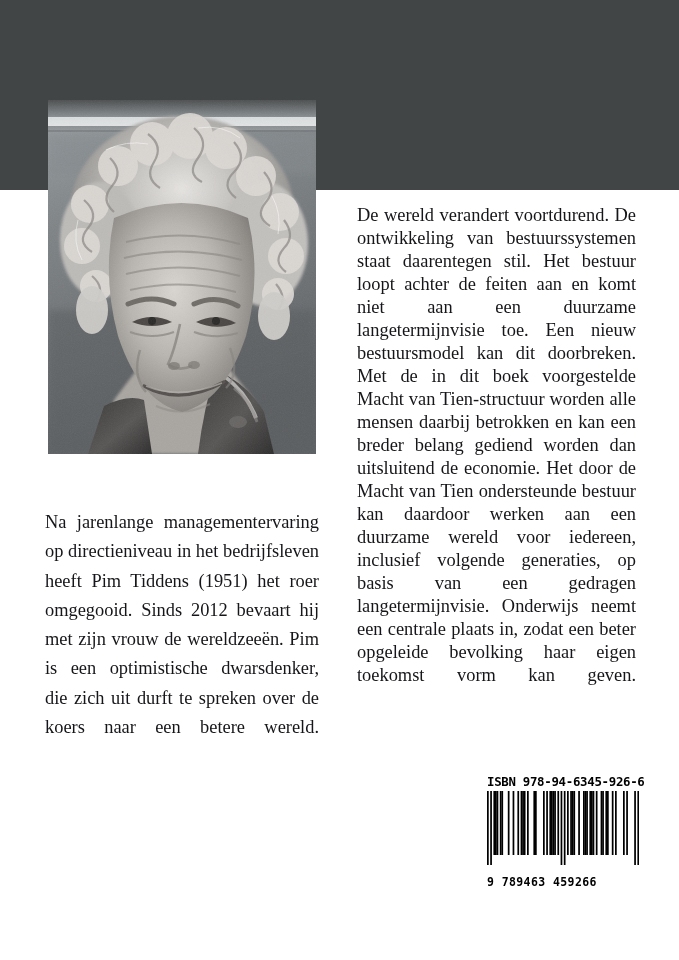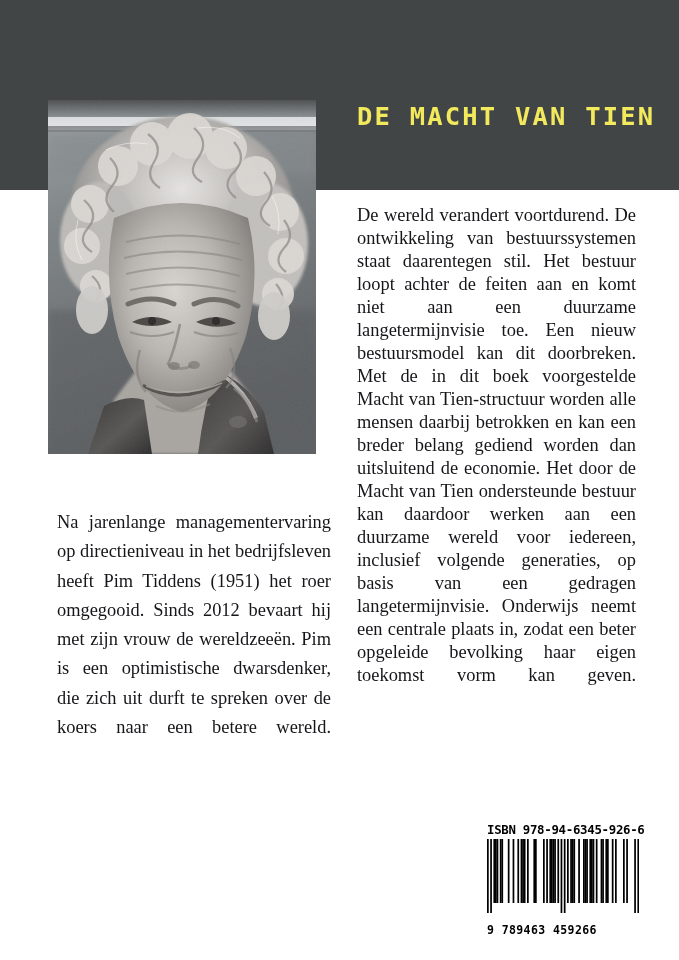--- a/index.html
+++ b/index.html
@@ -70,21 +70,21 @@
   .col {
     position: absolute;
     font-family: "Liberation Serif", serif;
     color: #16161a;
     text-align: justify;
     text-justify: inter-word;
     -webkit-hyphens: none;
     hyphens: none;
   }
   .col-left {
-    left: 57px;
+    left: 45px;
     top: 508px;
     width: 274px;
     font-size: 18.4px;
     line-height: 29.3px;
   }
   .col-right {
     left: 357px;
     top: 204px;
     width: 279px;
     font-size: 18.4px;
@@ -98,21 +98,21 @@
   .col p:after {
     content: "";
     display: inline-block;
     width: 100%;
   }
 
   
   .barcode-block {
     position: absolute;
     left: 487px;
-    top: 823px;
+    top: 775px;
     width: 173px;
     height: 112px;
     background: #ffffff;
   }
   .barcode-isbn {
     font-family: "DejaVu Sans Mono", "Liberation Mono", monospace;
     font-size: 12.4px;
     font-weight: bold;
     letter-spacing: -0.3px;
     color: #000000;
@@ -134,21 +134,20 @@
   }
 </style>
 </head>
 <body>
 
 <div class="cover">
 
   <div class="header-band"></div>
   <div class="left-dark-panel"></div>
 
-  <div class="book-title">DE MACHT VAN TIEN</div>
 
   <div class="photo-frame">
     <svg viewBox="0 0 268 354" preserveAspectRatio="xMidYMid slice">
       <defs>
         <linearGradient id="bgGrad" x1="0" y1="0" x2="0.25" y2="1">
           <stop offset="0%" stop-color="#9aa0a3"></stop>
           <stop offset="35%" stop-color="#7e8386"></stop>
           <stop offset="100%" stop-color="#5d6063"></stop>
         </linearGradient>
         <linearGradient id="skyGrad" x1="0" y1="0" x2="0" y2="1">

